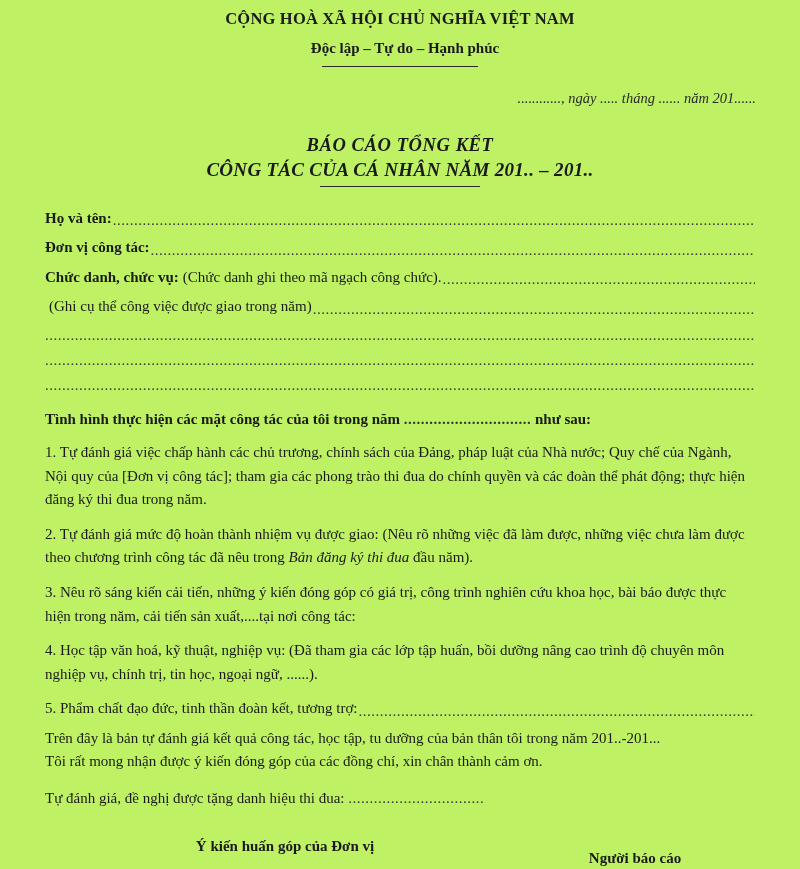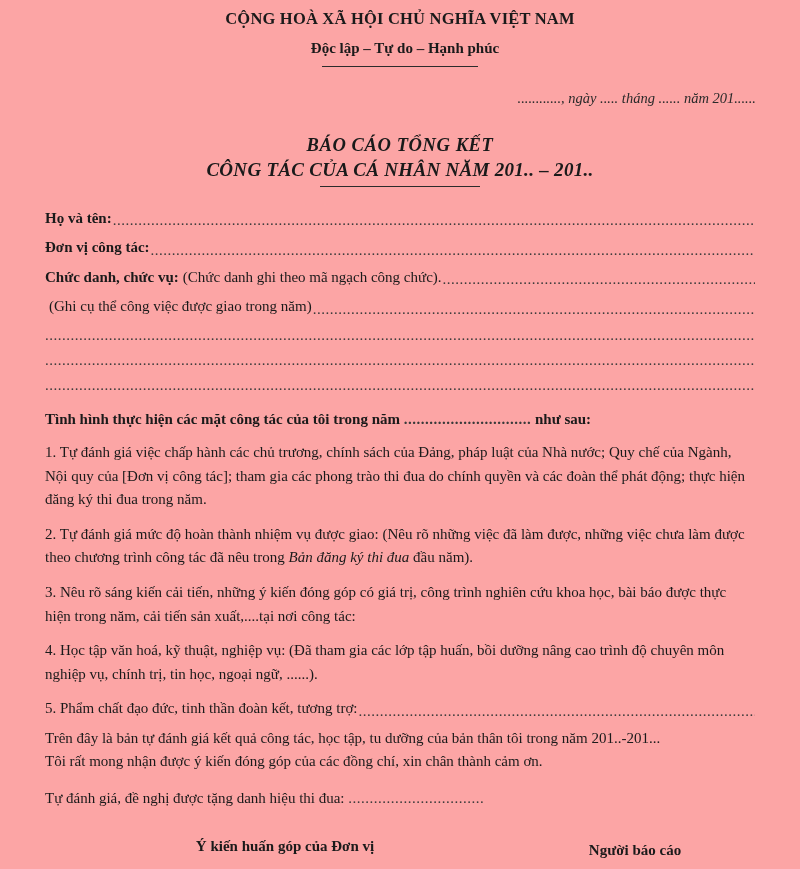--- a/index.html
+++ b/index.html
@@ -11,21 +11,21 @@
     width: 800px;
     height: 869px;
     font-family: "Liberation Serif", "DejaVu Serif", serif;
     color: #1a1a1a;
     overflow: hidden;
   }
   .page {
     position: relative;
     width: 800px;
     height: 869px;
-    background: #fca5a5;
+    background: #bef264;
     box-sizing: border-box;
   }
 
   
   .header {
     padding-top: 8px;
     text-align: center;
   }
   .nation-title {
     font-size: 16.5px;
@@ -185,21 +185,21 @@
   }
   .sign-left .l2 {
     font-size: 15px;
     font-weight: bold;
     line-height: 1.55;
     margin-top: 5px;
   }
   .sign-right {
     position: absolute;
     left: 490px;
-    top: 4px;
+    top: 12px;
     width: 200px;
     text-align: center;
   }
   .sign-right .l1 {
     font-size: 15px;
     font-weight: bold;
     line-height: 1.55;
   }
 </style>
 </head>

